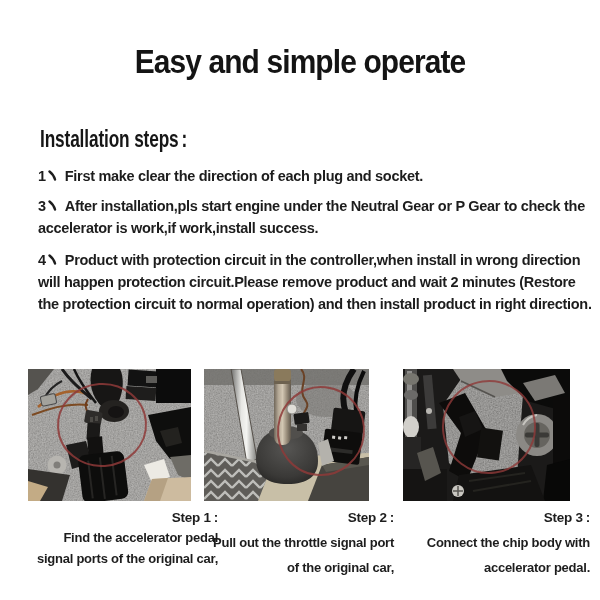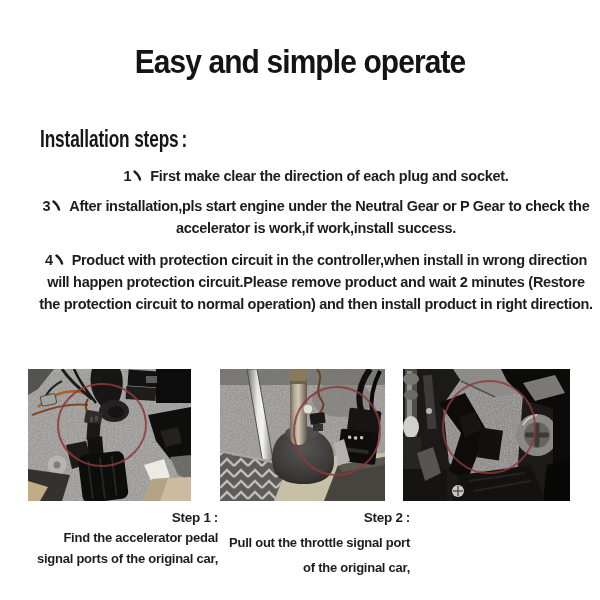--- a/index.html
+++ b/index.html
@@ -17,30 +17,30 @@
   .section-heading{
     position:absolute;top:111px;left:40px;margin:0;
     font-size:24px;font-weight:700;color:#161616;white-space:nowrap;
     transform:scaleX(0.72);transform-origin:0 50%;letter-spacing:-0.2px;
   }
   .section-heading .colon{margin-left:4px;}
   
   .steps-list{
     position:absolute;top:151px;left:38px;width:556px;margin:0;padding:0;
     list-style:none;font-size:14.5px;font-weight:700;letter-spacing:-0.3px;
-    line-height:22px;color:#1d1d1d;text-align:center;
+    line-height:22px;color:#1d1d1d;
   }
   .steps-list li{margin:0 0 8px 0;}
   .steps-list li.item-3{margin-bottom:10px;}
   .step-num{display:inline;}
   .cjk-comma{display:inline-block;width:9px;height:11px;margin:0 8px 0 2px;vertical-align:baseline;}
   
   figure{position:absolute;margin:0;top:355px;text-align:right;}
   .fig-1{left:28px;width:163px;}
-  .fig-2{left:220px;width:165px;}
+  .fig-2{left:204px;width:165px;}
   .fig-3{left:403px;width:167px;}
   .photo{width:100%;height:132px;line-height:0;background:#9a9a96;}
   .photo svg{width:100%;height:100%;display:block;}
   figcaption{margin-top:7px;width:186px;font-weight:700;letter-spacing:-0.25px;color:#1d1d1d;}
   .fig-1 figcaption{padding-left:4px;}
   .fig-2 figcaption{padding-left:4px;}
   .fig-3 figcaption{padding-left:1px;}
   .cap-label{font-size:13.5px;line-height:19px;}
   .cap-label .colon{margin-left:3px;}
   .cap-text{font-size:13px;}
@@ -265,15 +265,19 @@
           <path d="M66,112 L122,104" stroke="#24231f" stroke-width="2"></path>
           <path d="M70,122 L128,112" stroke="#24231f" stroke-width="2"></path>
           <rect x="0" y="100" width="44" height="32" fill="#151413"></rect>
           <path d="M14,84 L30,78 L38,104 L22,112 Z" fill="#57554f"></path>
           <circle cx="55" cy="122" r="6" fill="#c9c7c1"></circle>
           <path d="M55,117 L55,127 M50,122 L60,122" stroke="#5a5853" stroke-width="1.5"></path>
         </g>
         <ellipse cx="86" cy="58" rx="46" ry="46" fill="none" stroke="#8e3a38" stroke-width="2" opacity="0.8" transform="rotate(-8 86 58)"></ellipse>
       </svg>
     </div>
+    <figcaption>
+      <div class="cap-label"><span>Step 3</span><span class="colon">:</span></div>
+      <div class="cap-text">Connect the chip body with accelerator pedal.</div>
+    </figcaption>
   </figure>
 
 </div>
 
 </body></html>

